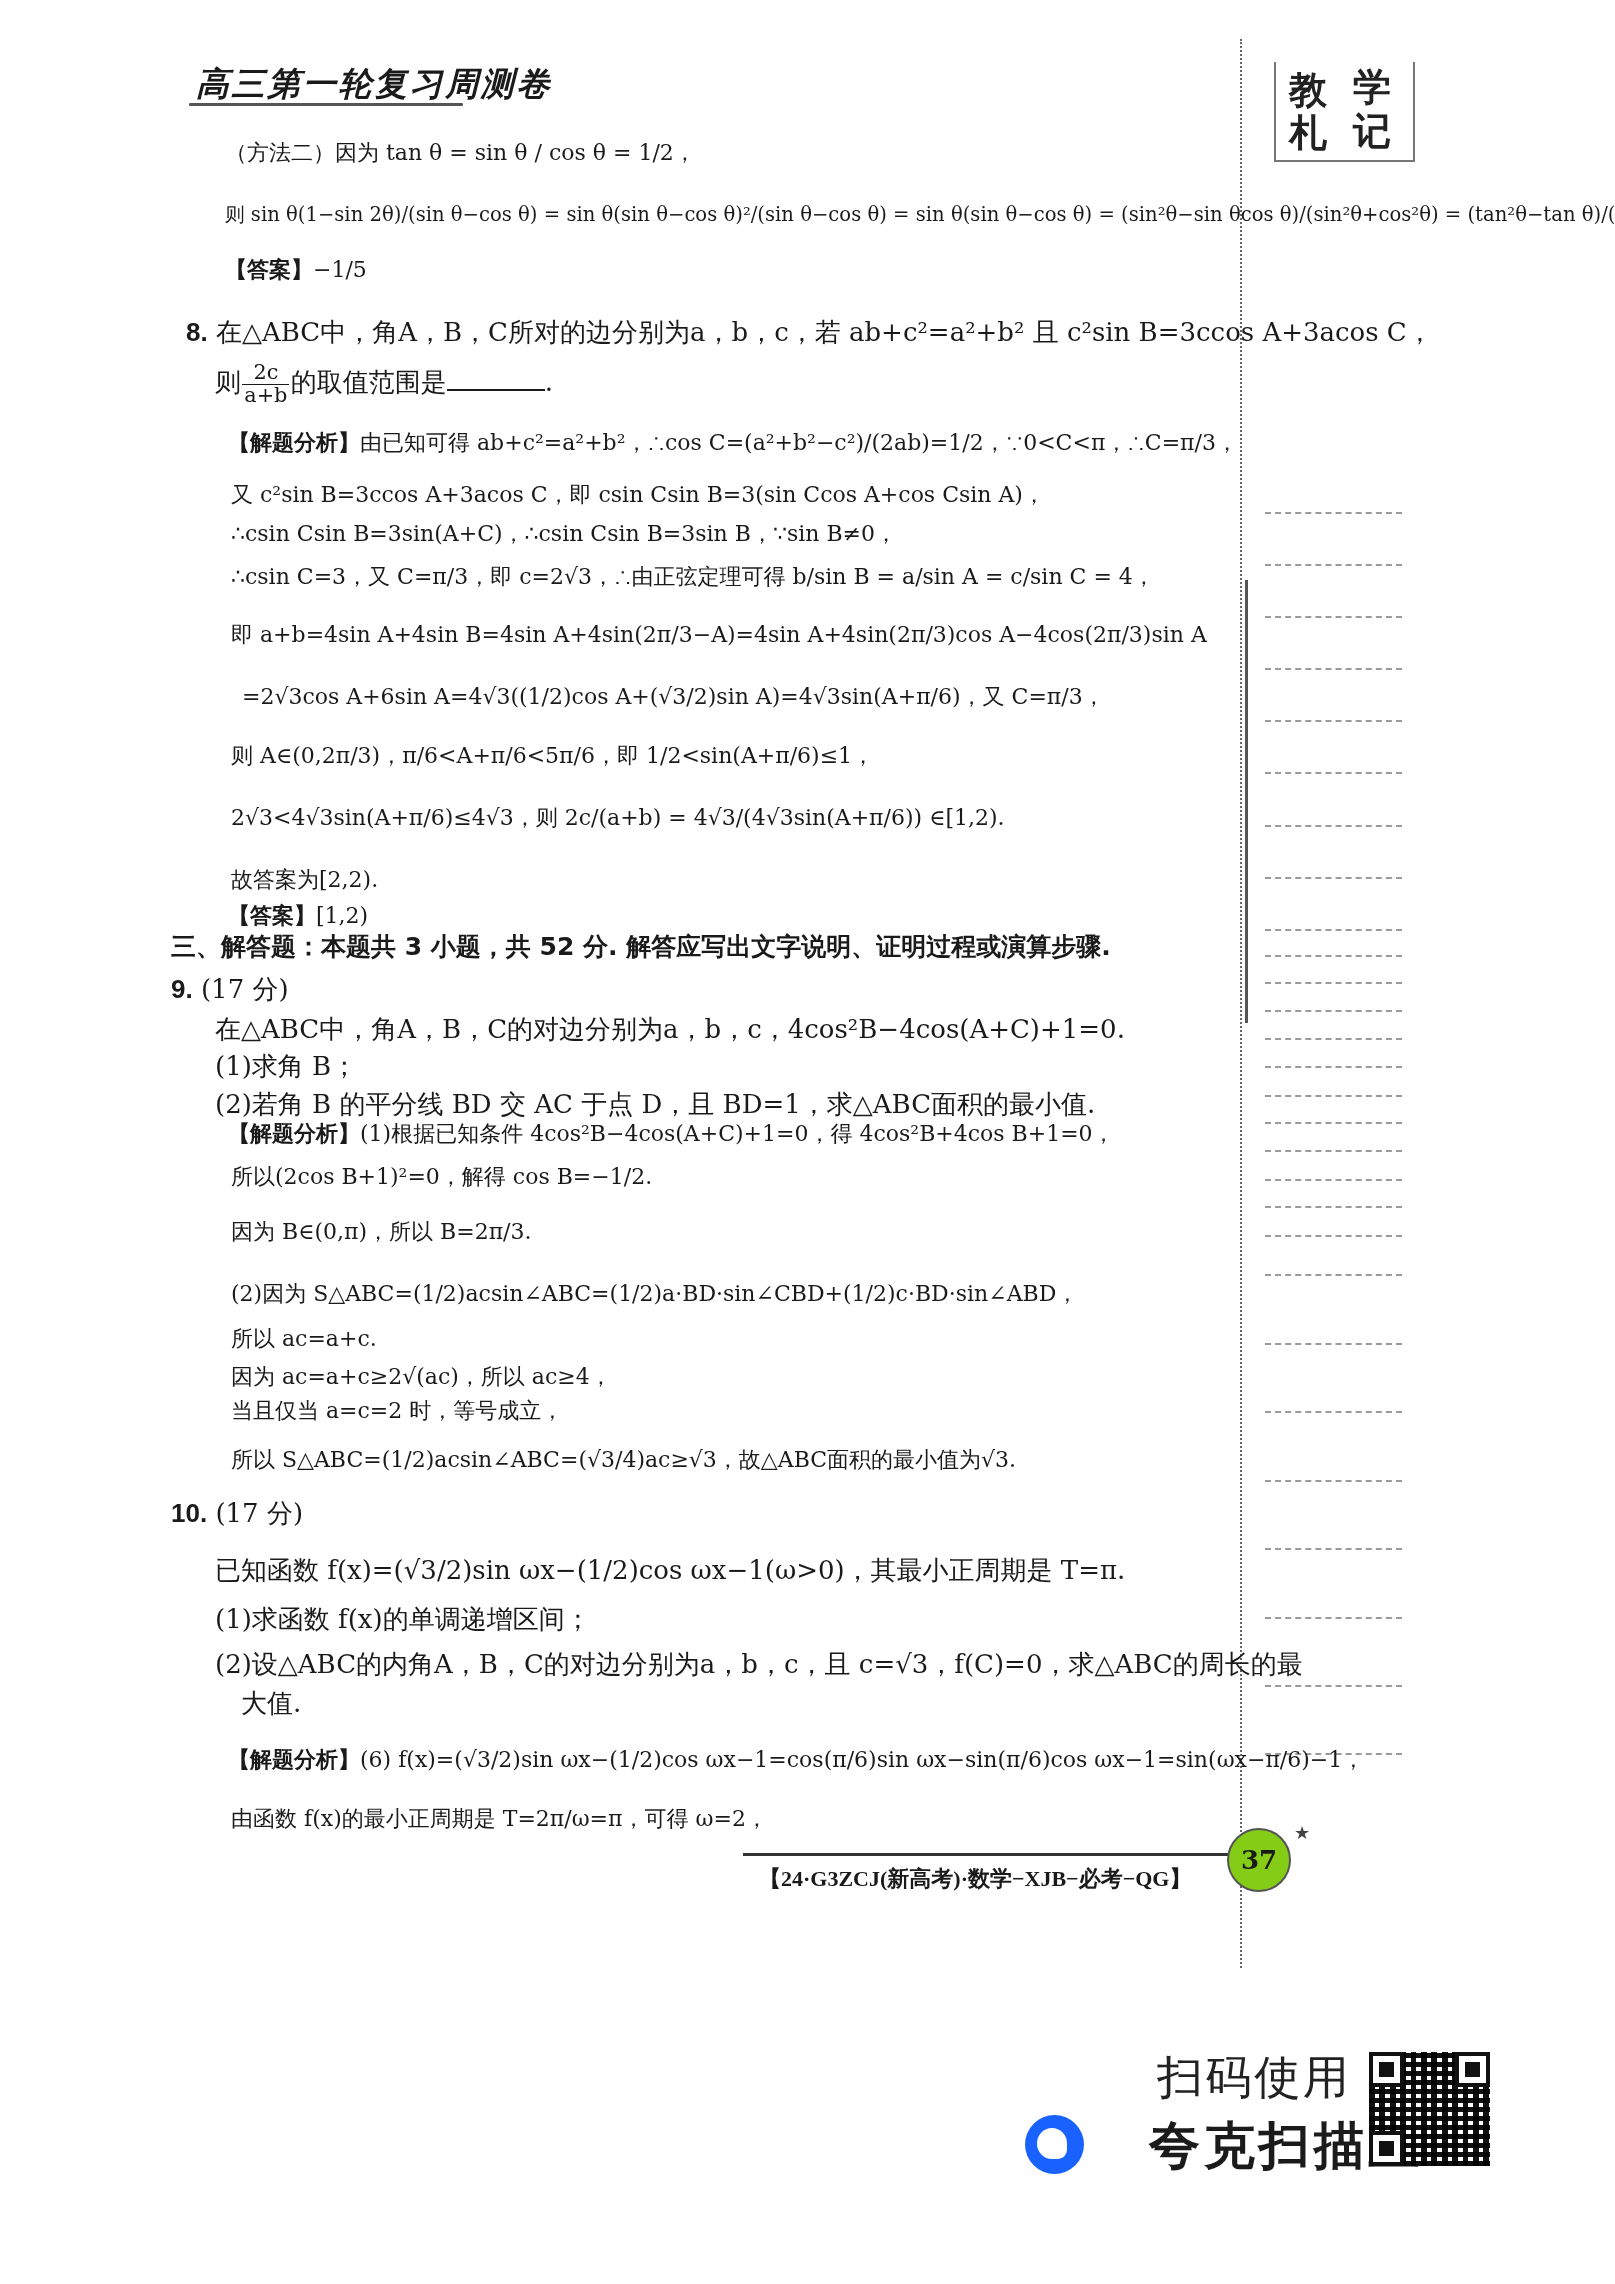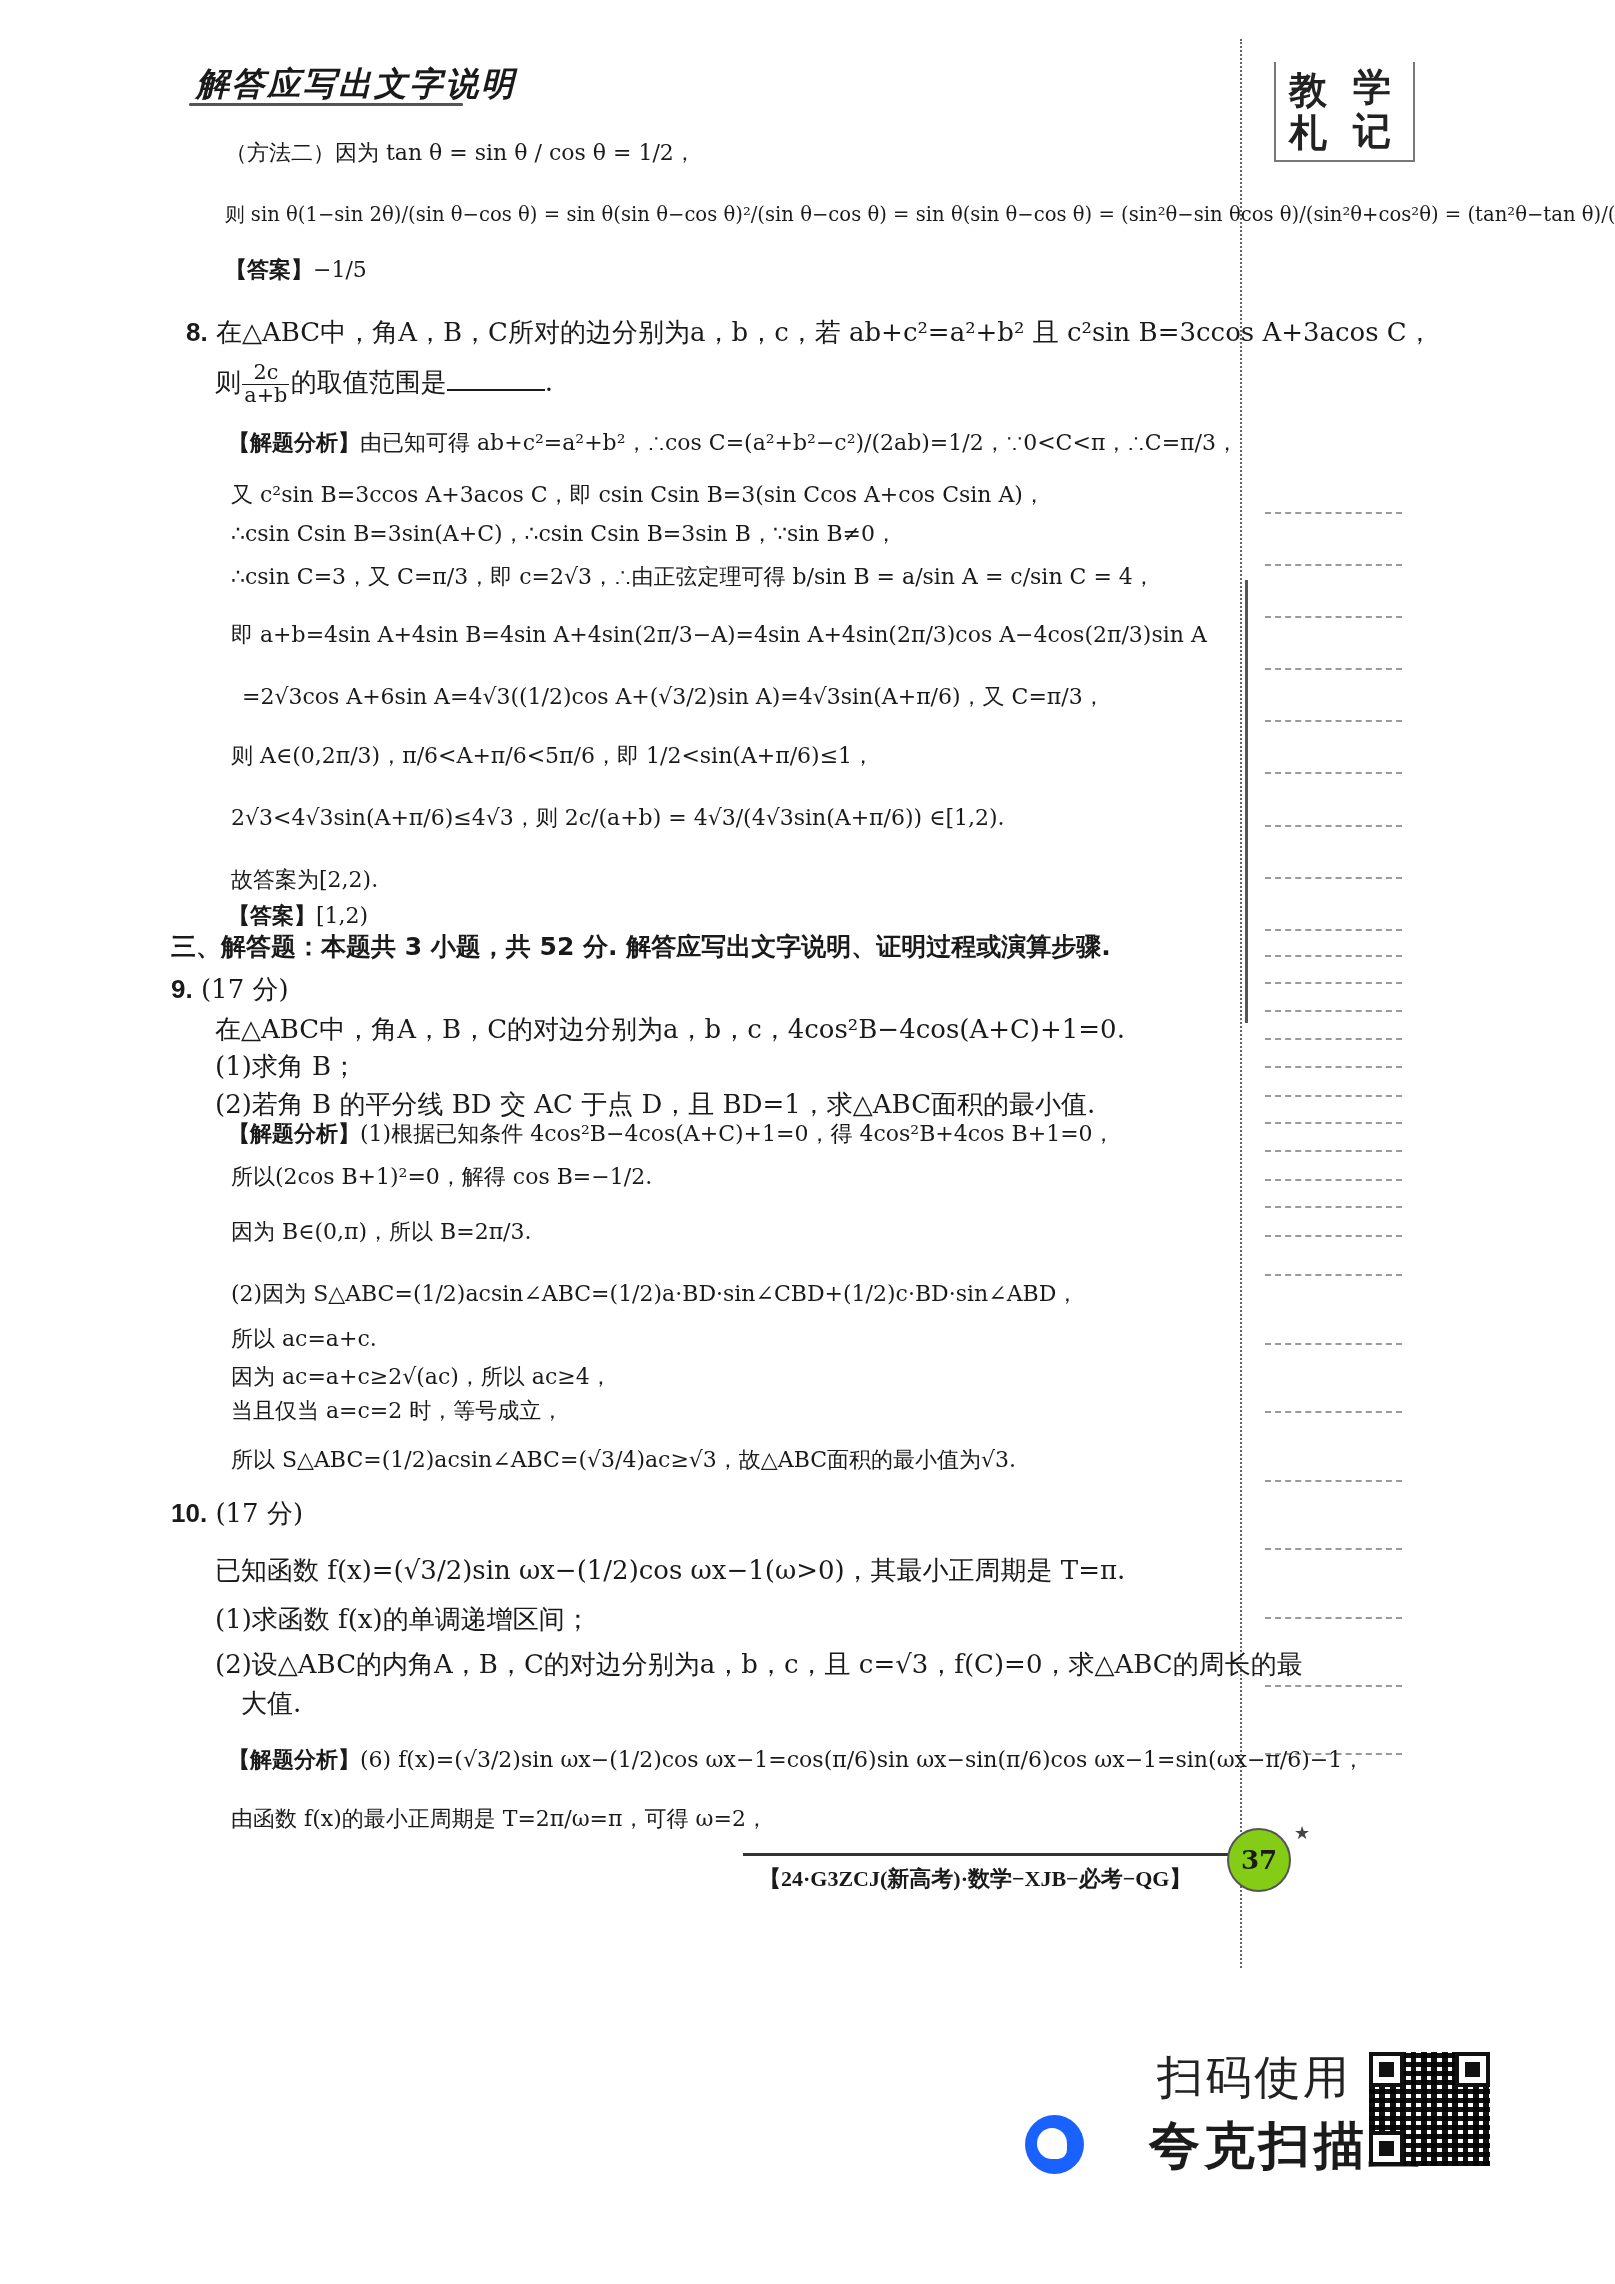--- a/index.html
+++ b/index.html
@@ -35,21 +35,21 @@
   .wm-logo::after { content:""; position:absolute; left:11.7px; top:13px; width:30px; height:31px; background:#fff; border-radius:50% 50% 30% 50%; }
   .qr { left:1369px; top:2052px; width:121px; height:114px; background:
         repeating-linear-gradient(90deg,#111 0 5.9px,#fff 5.9px 10.4px),
         repeating-linear-gradient(0deg,#111 0 4.6px,#fff 4.6px 9px); background-blend-mode:multiply; }
   .qr-eye { position:absolute; width:27px; height:27px; border:4.6px solid #111; background:#fff; }
   .qr-eye::after { content:""; position:absolute; left:5.9px; top:5.9px; width:15.6px; height:15.6px; background:#111; }
 </style>
 </head>
 <body>
 
-<div class="abs header-title">解答应写出文字说明</div>
+<div class="abs header-title">高三第一轮复习周测卷</div>
 <div class="abs header-rule"></div>
 
 <div class="abs brand-box">
   <span class="brand-text" style="left:13px;top:3.3px">教</span>
   <span class="brand-text" style="left:77px;top:0px">学</span>
   <span class="brand-text" style="left:13px;top:46px">札</span>
   <span class="brand-text" style="left:77px;top:44px">记</span>
 </div>
 <div class="abs margin-vline"></div>
 <div class="abs margin-solid"></div>

